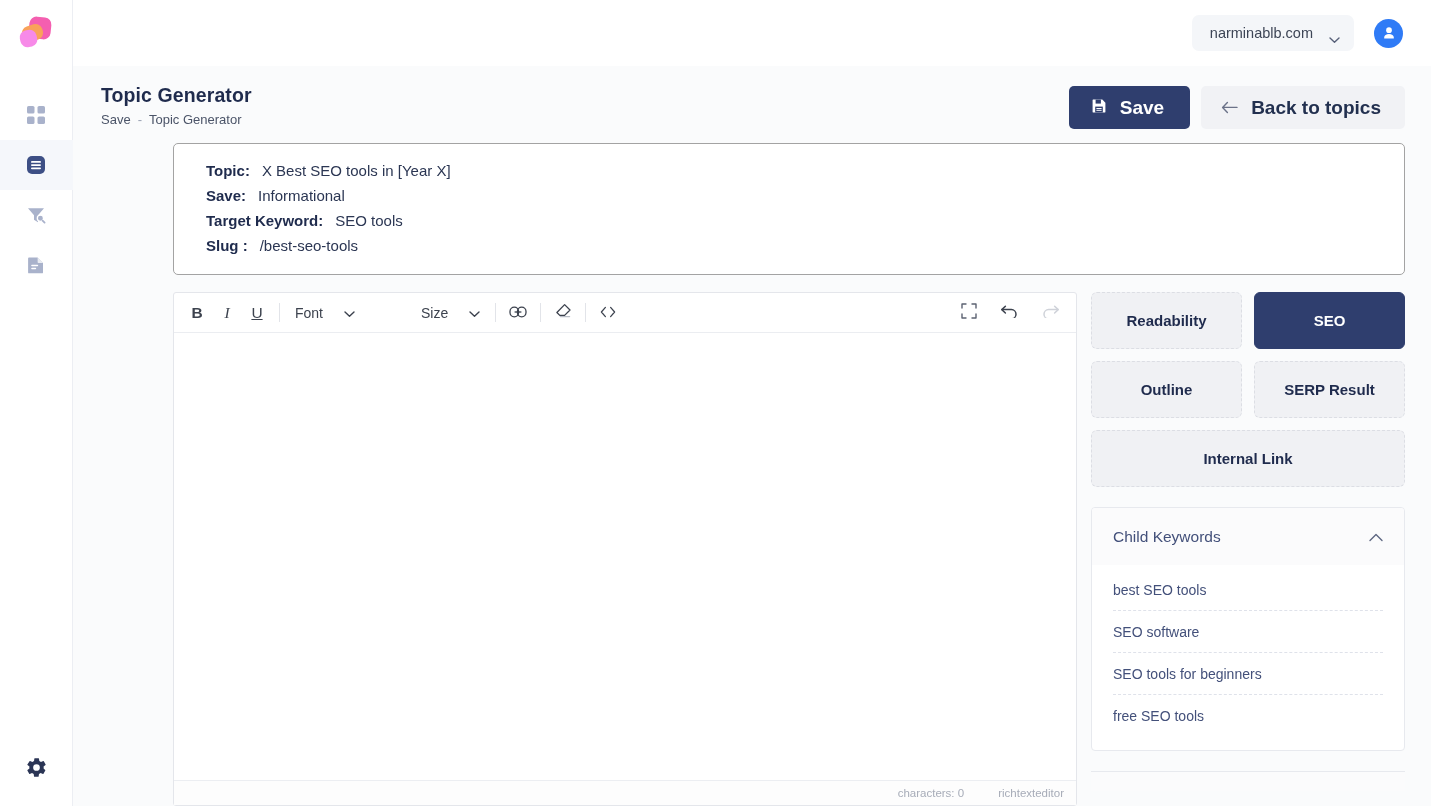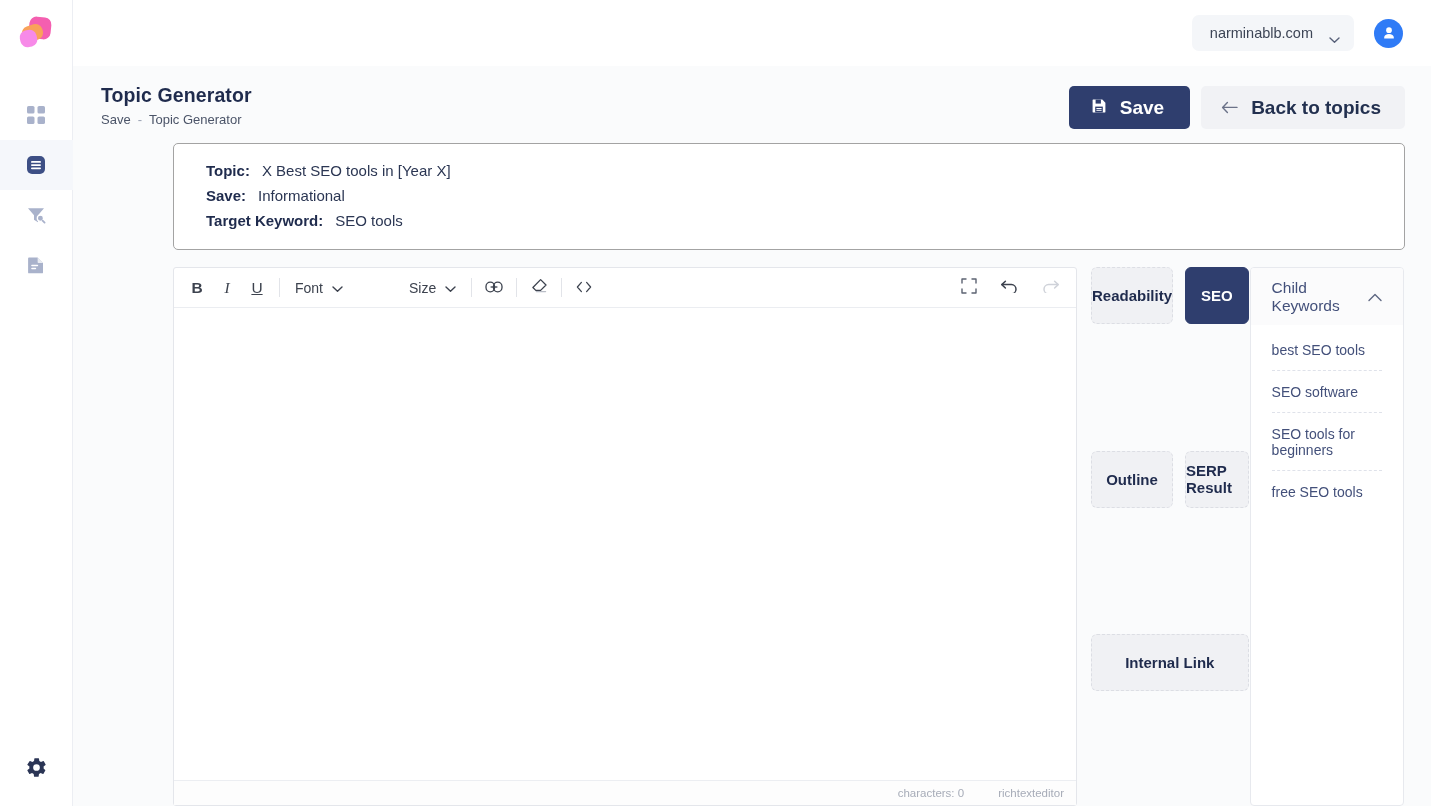--- a/index.html
+++ b/index.html
@@ -136,38 +136,38 @@
     height: 28px; min-width: 30px;
     display: flex; align-items: center; justify-content: center;
     cursor: pointer; color: #3c424e;
     padding: 0 6px;
   }
   .tb-btn.bold   { font-weight: bold; font-size: 15.5px; }
   .tb-btn.italic { font-style: italic; font-size: 15.5px; font-family: "Liberation Serif", serif; }
   .tb-btn.underline { text-decoration: underline; font-size: 15.5px; }
   .tb-sep { width: 1px; height: 19px; background: #e2e4e9; margin: 0 7px; }
   .tb-dd {
-    display: flex; align-items: center; gap: 9px;
+    display: flex; align-items: center; gap: 21px;
     font-size: 14px; color: #3c424e; cursor: pointer;
     padding: 0 8px; height: 28px;
   }
   .tb-spacer { flex: 1 1 auto; }
   .tb-right { display: flex; align-items: center; gap: 10px; }
   .editor-body { flex: 1 1 auto; background: #ffffff; min-height: 0; }
   .editor-foot {
     height: 25px; flex: 0 0 25px;
     border-top: 1px solid #eceef2;
     background: #fdfdfd;
     display: flex; align-items: center; justify-content: flex-end;
     gap: 34px; padding-right: 12px;
     font-size: 11.5px; color: #a7acb8;
   }
 
   
-  .rail { width: 314px; flex: 0 0 314px; display: flex; flex-direction: row; gap: 1px; }
+  .rail { width: 314px; flex: 0 0 314px; display: flex; flex-direction: column; gap: 20px; }
   .tab-grid { display: grid; grid-template-columns: 1fr 1fr; gap: 12px; }
   .tab {
     height: 57px; border-radius: 6px;
     display: flex; align-items: center; justify-content: center;
     font-size: 15px; font-weight: bold;
     cursor: pointer;
     background: #f0f1f4; color: #1f2b4d;
     border: 1px dashed #dcdee4;
   }
   .tab.wide { grid-column: 1 / span 2; }
@@ -324,20 +324,24 @@
         <span class="v">X Best SEO tools in [Year X]</span>
       </div>
       <div class="info-row">
         <span class="k">Save:</span>
         <span class="v">Informational</span>
       </div>
       <div class="info-row">
         <span class="k">Target Keyword:</span>
         <span class="v">SEO tools</span>
       </div>
+      <div class="info-row">
+        <span class="k">Slug :</span>
+        <span class="v">/best-seo-tools</span>
+      </div>
     </div>
 
     <div class="content">
 
       <section class="editor">
         <div class="toolbar">
           <div class="tb-btn bold">B</div>
           <div class="tb-btn italic">I</div>
           <div class="tb-btn underline">U</div>
           <div class="tb-sep"></div>

